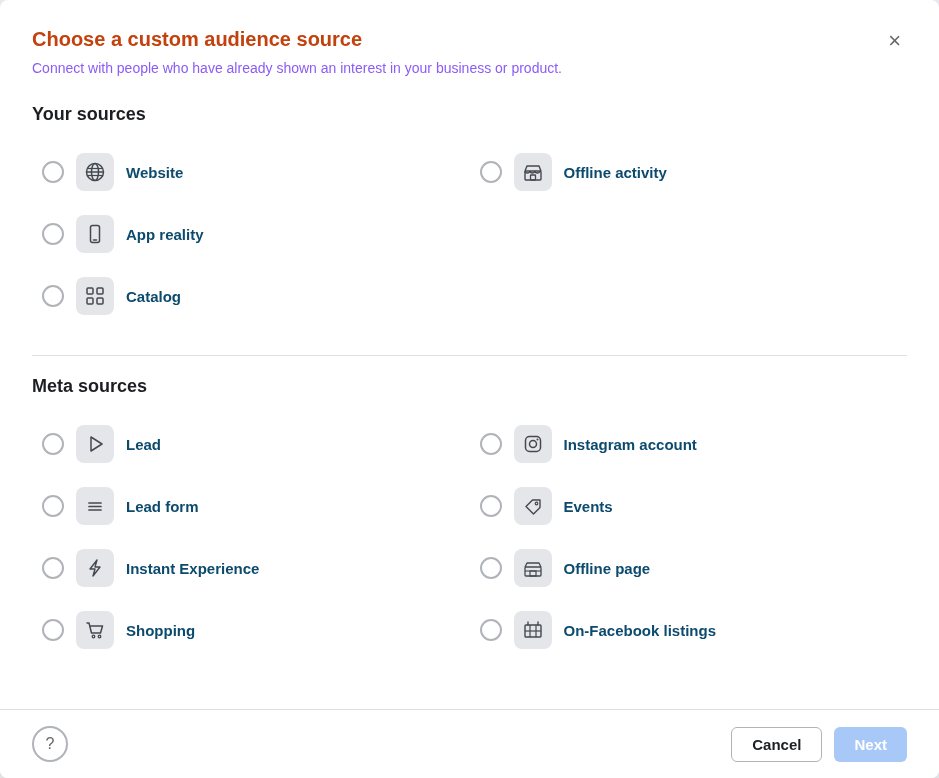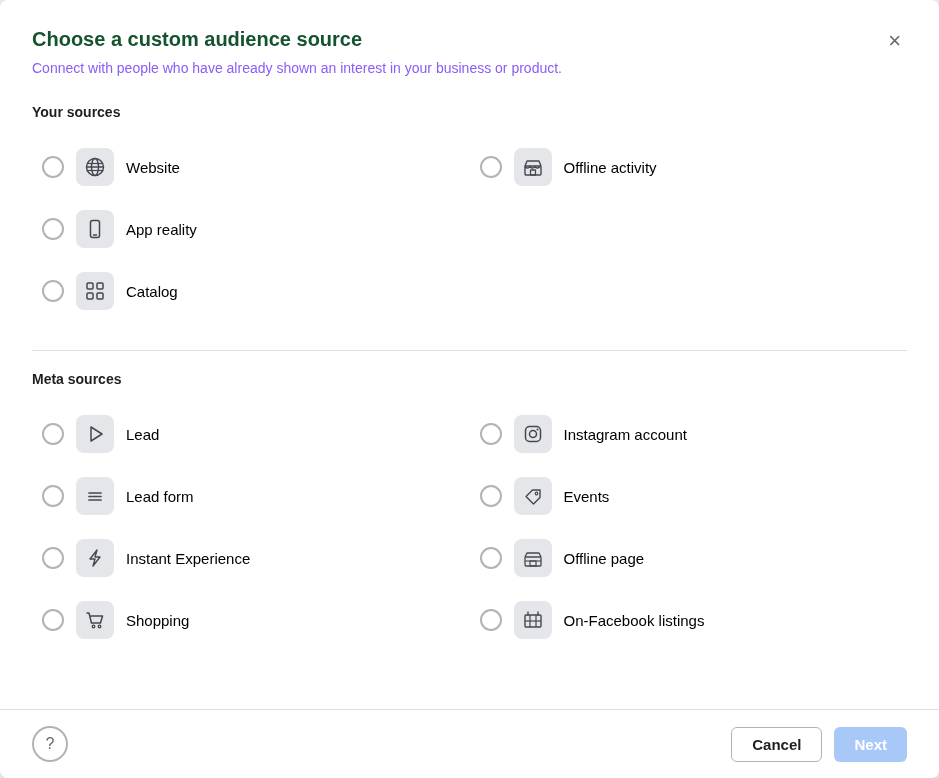--- a/index.html
+++ b/index.html
@@ -24,39 +24,39 @@
     }
     .modal-header {
       display: flex;
       justify-content: space-between;
       align-items: flex-start;
       margin-bottom: 6px;
     }
     .modal-title {
       font-size: 20px;
       font-weight: 700;
-      color: #14532d;
+      color: #c2410c;
     }
     .modal-subtitle {
       font-size: 14px;
       color: #8b5cf6;
       margin-bottom: 28px;
     }
     .close-btn {
       background: none;
       border: none;
       cursor: pointer;
       font-size: 22px;
       color: #65676b;
       line-height: 1;
       padding: 2px 6px;
       border-radius: 50%;
     }
     .section-label {
-      font-size: 14px;
+      font-size: 18px;
       font-weight: 700;
       color: #1c1e21;
       margin-bottom: 16px;
     }
     .section {
       margin-bottom: 20px;
     }
     .options-grid {
       display: grid;
       grid-template-columns: 1fr 1fr;
@@ -87,22 +87,22 @@
       background: #e4e6ea;
       border-radius: 8px;
       display: flex;
       align-items: center;
       justify-content: center;
       flex-shrink: 0;
       color: #444950;
     }
     .option-label {
       font-size: 15px;
-      color: #000000;
-      font-weight: 400;
+      color: #0c4a6e;
+      font-weight: 700;
     }
     .divider {
       border: none;
       border-top: 1px solid #dddfe2;
       margin: 8px 0 20px 0;
     }
     .modal-footer {
       position: absolute;
       bottom: 0;
       left: 0;

